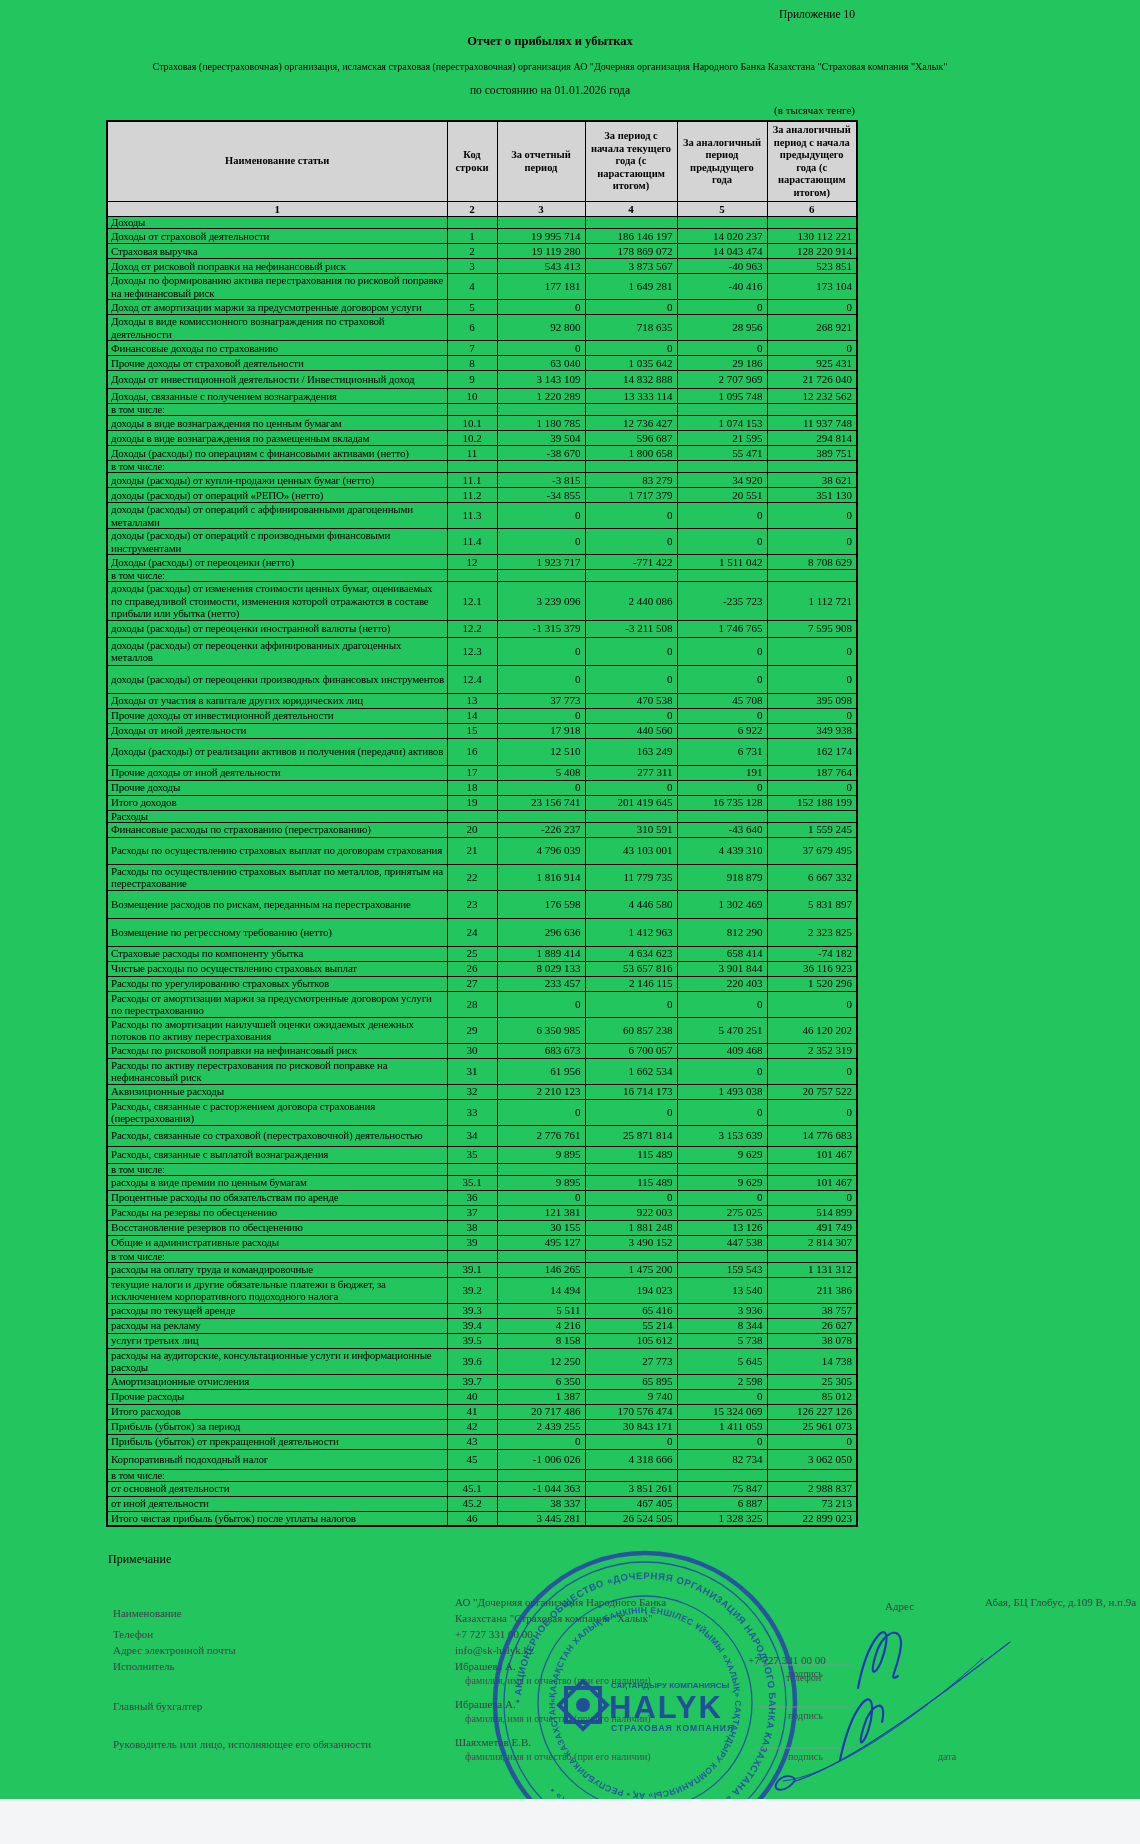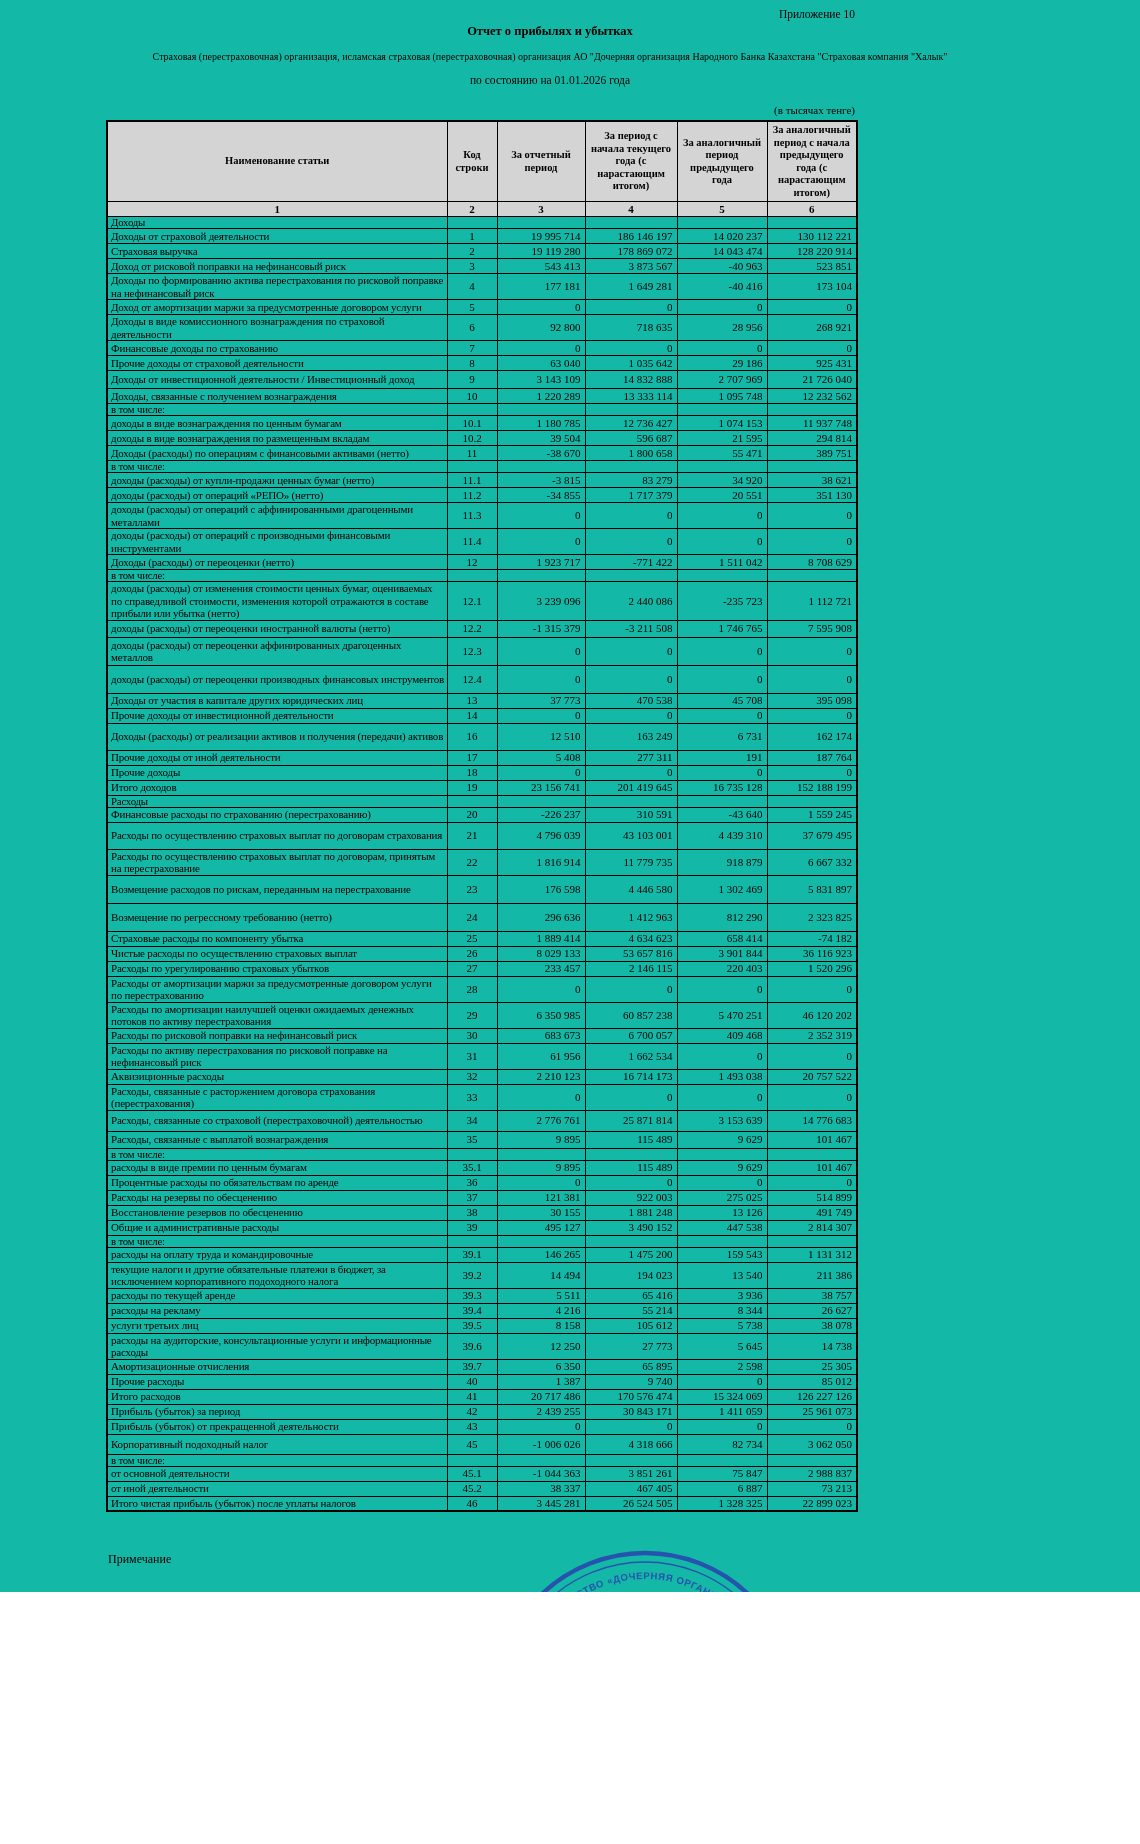--- a/index.html
+++ b/index.html
@@ -1,20 +1,20 @@
 <!DOCTYPE html>
 <html><head>
 <meta charset="utf-8">
 <style>
   html,body{margin:0;padding:0;background:#fff;}
-  .page{position:relative;width:1140px;height:1592px;background:#14b8a6;overflow:hidden;
+  .page{position:relative;width:1140px;height:1844px;background:#22c55e;overflow:hidden;
         font-family:"Liberation Serif","DejaVu Serif",serif;color:#000;}
   .appendix{position:absolute;top:8px;right:285px;font-size:11.5px;}
   .headwrap{position:absolute;left:100px;top:0;width:900px;text-align:center;}
-  .title{margin-top:24px;font-weight:bold;font-size:12.5px;}
+  .title{margin-top:34px;font-weight:bold;font-size:12.5px;}
   .subtitle{margin-top:12px;font-size:10px;}
   .asof{margin-top:12px;font-size:11.5px;}
   .units{position:absolute;top:104px;right:285px;font-size:11px;}
   table.pnl{position:absolute;top:120px;left:106px;width:750px;border-collapse:collapse;
             border:2px solid #000;table-layout:fixed;}
   table.pnl th,table.pnl td{border:1px solid #000;overflow:hidden;}
   table.pnl thead th{background:#d4d4d4;font-weight:bold;font-size:10.5px;line-height:12.5px;
             text-align:center;vertical-align:middle;padding:2px 3px;}
   table.pnl thead tr.numrow th{height:14px;font-size:11px;padding:0 2px;}
   table.pnl thead tr.caprow{height:58px;}
@@ -294,20 +294,28 @@
           <td class="num">395 098</td>
         </tr>
         <tr>
           <td class="lbl">Прочие доходы от инвестиционной деятельности</td>
           <td class="code">14</td>
           <td class="num">0</td>
           <td class="num">0</td>
           <td class="num">0</td>
           <td class="num">0</td>
         </tr>
+        <tr>
+          <td class="lbl">Доходы от иной деятельности</td>
+          <td class="code">15</td>
+          <td class="num">17 918</td>
+          <td class="num">440 560</td>
+          <td class="num">6 922</td>
+          <td class="num">349 938</td>
+        </tr>
         <tr style="height: 27px;">
           <td class="lbl">Доходы (расходы) от реализации активов и получения (передачи) активов</td>
           <td class="code">16</td>
           <td class="num">12 510</td>
           <td class="num">163 249</td>
           <td class="num">6 731</td>
           <td class="num">162 174</td>
         </tr>
         <tr>
           <td class="lbl">Прочие доходы от иной деятельности</td>
@@ -351,21 +359,21 @@
         </tr>
         <tr style="height: 27px;">
           <td class="lbl">Расходы по осуществлению страховых выплат по договорам страхования</td>
           <td class="code">21</td>
           <td class="num">4 796 039</td>
           <td class="num">43 103 001</td>
           <td class="num">4 439 310</td>
           <td class="num">37 679 495</td>
         </tr>
         <tr>
-          <td class="lbl">Расходы по осуществлению страховых выплат по договорам, принятым на перестрахование</td>
+          <td class="lbl">Расходы по осуществлению страховых выплат по металлов, принятым на перестрахование</td>
           <td class="code">22</td>
           <td class="num">1 816 914</td>
           <td class="num">11 779 735</td>
           <td class="num">918 879</td>
           <td class="num">6 667 332</td>
         </tr>
         <tr style="height: 28px;">
           <td class="lbl">Возмещение расходов по рискам, переданным на перестрахование</td>
           <td class="code">23</td>
           <td class="num">176 598</td>

